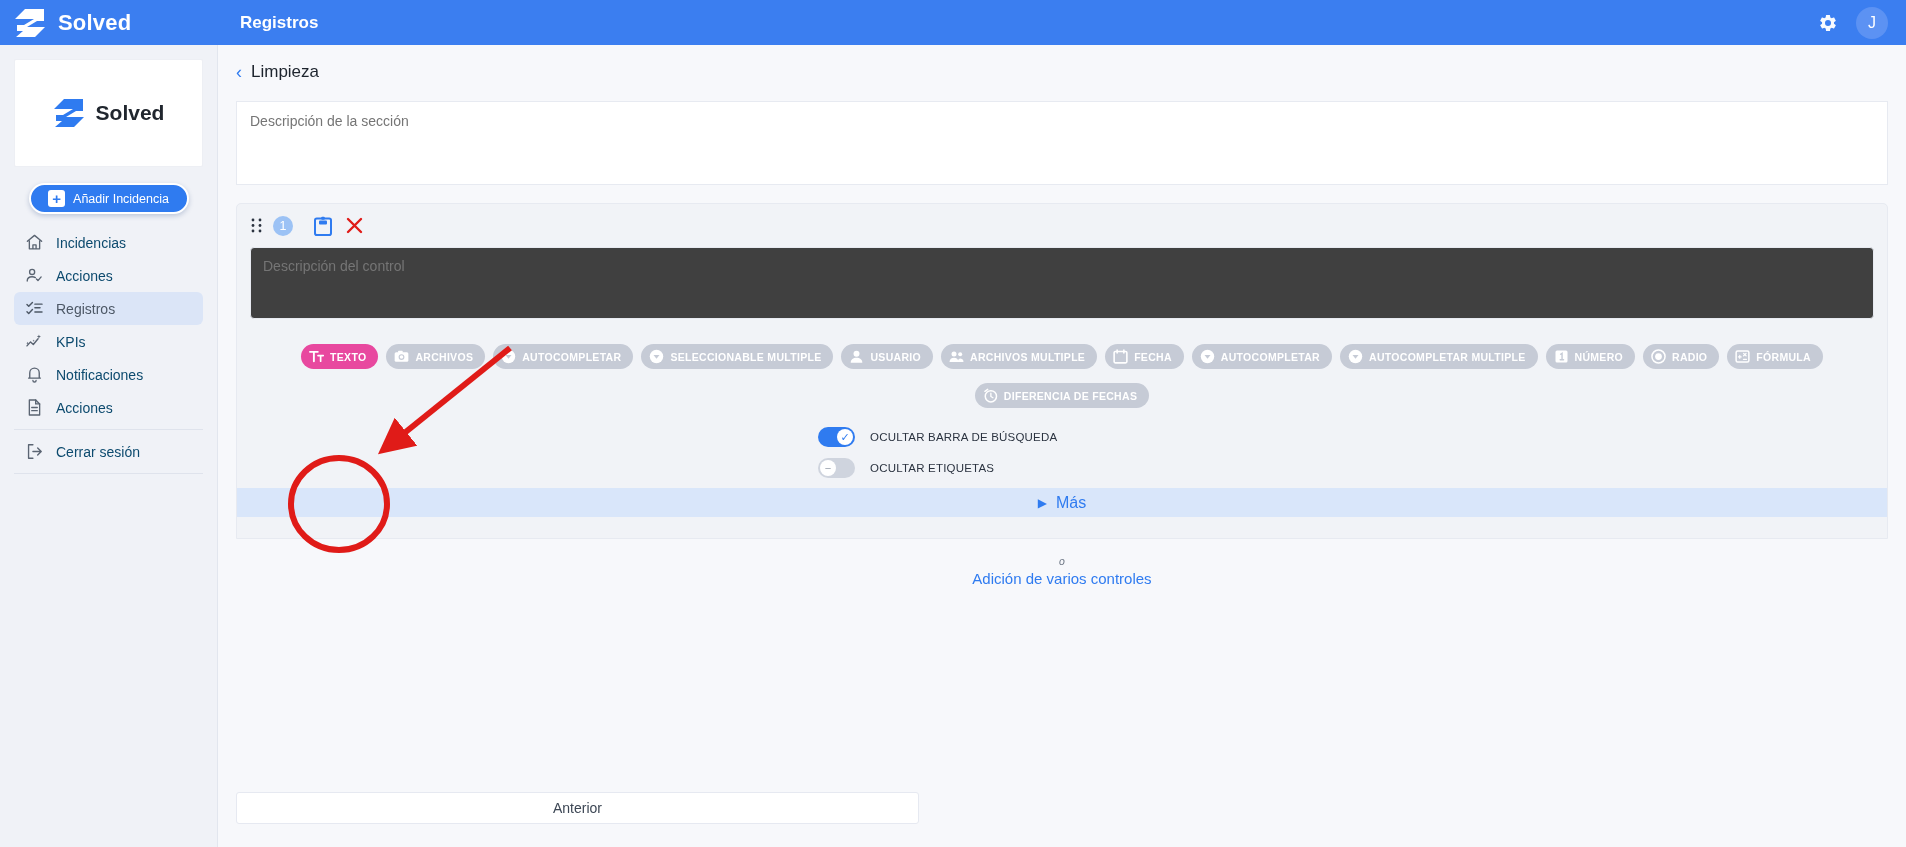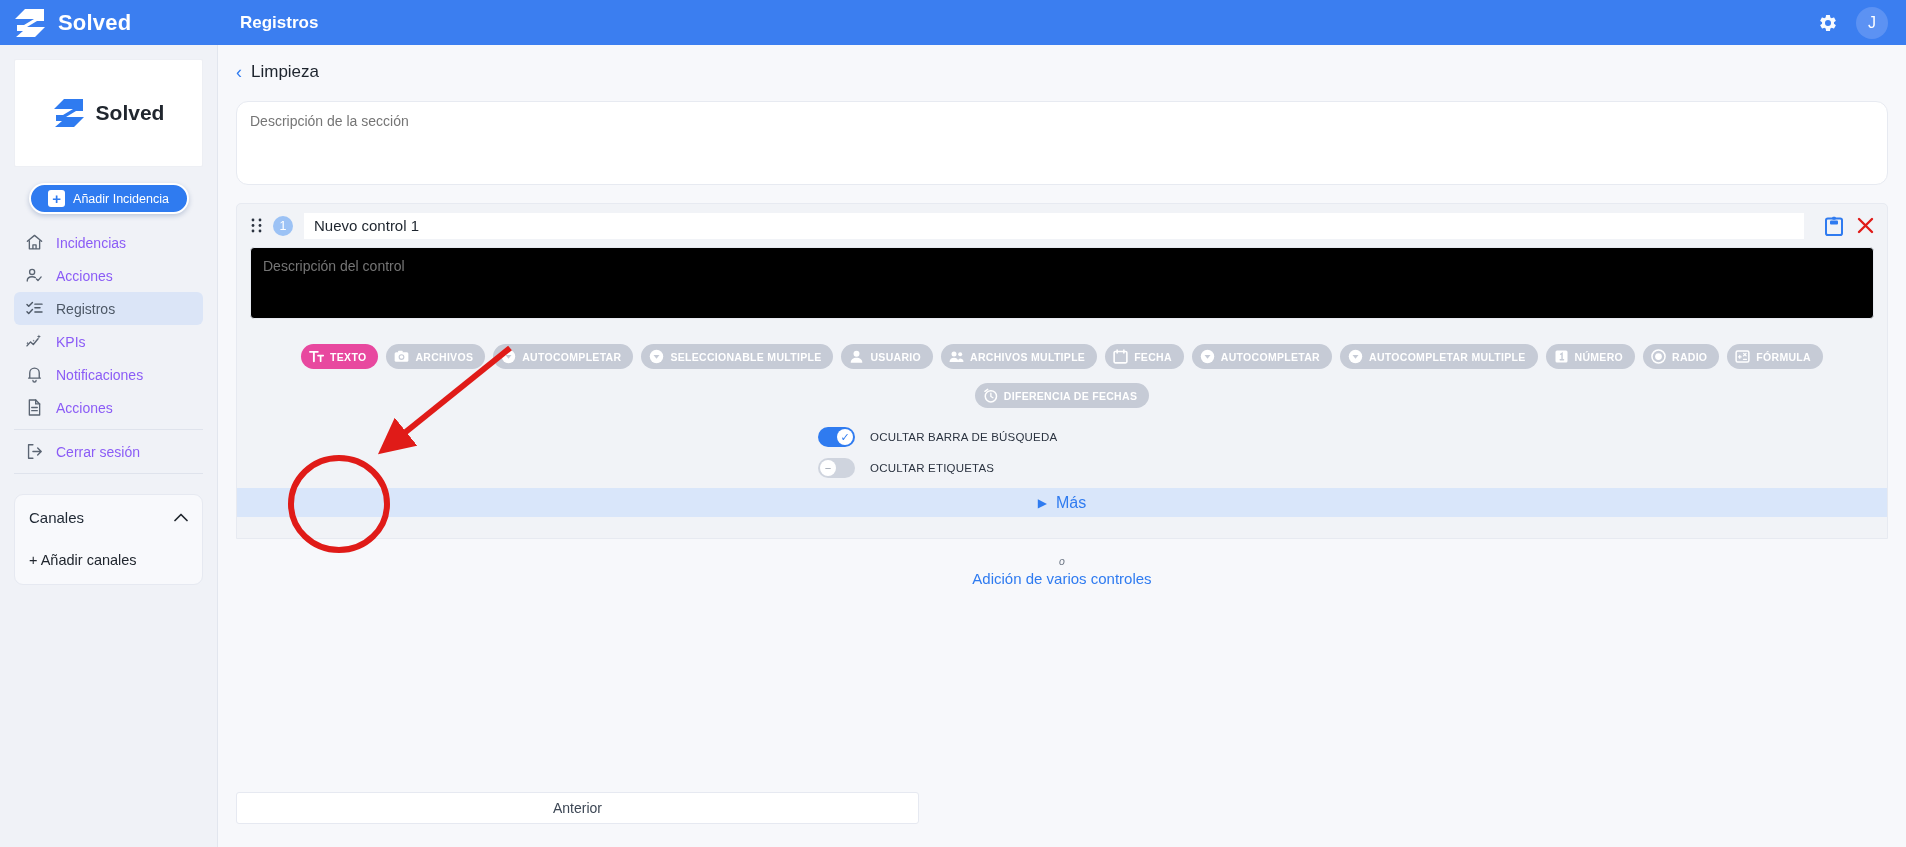--- a/index.html
+++ b/index.html
@@ -72,21 +72,21 @@
   .add-btn .plus-box {
     width: 17px; height: 17px; border-radius: 3px; background: #fff;
     color: #2f7bf0; font-size: 15px; line-height: 15px; font-weight: bold;
     display: flex; align-items: center; justify-content: center;
   }
   .nav { margin-top: 12px; }
   .nav-item {
     height: 33px; border-radius: 6px;
     display: flex; align-items: center; gap: 12px;
     padding-left: 11px; margin-bottom: 0px;
-    color: #8b5cf6; font-size: 14px;
+    color: #0c4a6e; font-size: 14px;
     cursor: pointer;
   }
   .nav-item + .nav-item { margin-top: 0px; }
   .nav-item.active { background: #dbe5f7; color: #4d5866; }
   .nav-icon { width: 19px; height: 19px; display: block; flex: 0 0 19px; }
   .nav-sep { height: 1px; background: #dfe3ec; margin: 5px 0; }
 
   .canales-card {
     margin-top: 20px;
     background: #f8f9fc;
@@ -116,21 +116,21 @@
     padding: 17px 0 0 18px;
     font-size: 17px; color: #1d242d;
   }
   .crumb-arrow { color: #2f7bf0; font-size: 18px; line-height: 1; cursor: pointer; }
 
   .section-desc {
     margin: 19px 18px 0;
     width: 1652px; height: 84px;
     background: #fff;
     border: 1px solid #e7eaf1;
-    border-radius: 12px;
+    border-radius: 0;
     padding: 11px 13px;
     font-size: 14px; color: #9aa2b1;
     resize: none;
     font-family: "Liberation Sans", sans-serif;
     position: relative;
   }
 
   .control-card {
     margin: 14px 18px 0;
     width: 1652px;
@@ -156,21 +156,21 @@
     padding: 0 10px;
     font-family: "Liberation Sans", sans-serif;
   }
   .head-icons { display: flex; align-items: center; gap: 14px; margin-left: 10px; }
   .clipboard-icon { width: 18px; height: 20px; display:block; cursor: pointer; }
   .close-x { width: 17px; height: 17px; display:block; cursor: pointer; }
 
   .control-body { padding: 0 13px 0; }
   .control-desc {
     width: 100%; height: 72px;
-    background: #000000;
+    background: #404040;
     border: 1px solid #e7eaf1;
     border-radius: 4px;
     padding: 10px 12px;
     font-size: 14px; color: #9aa2b1;
     resize: none; outline: none;
     font-family: "Liberation Sans", sans-serif;
   }
 
   .dropzone {
     margin: 23px auto 0;
@@ -355,29 +355,20 @@
       <svg class="nav-icon" viewBox="0 0 24 24">
         <path d="M10 3.5H4.5v17H10" fill="none" stroke="#5a6472" stroke-width="1.7" stroke-linecap="round" stroke-linejoin="round"></path>
         <path d="M10 12h10M16 7.5l4.5 4.5-4.5 4.5" fill="none" stroke="#5a6472" stroke-width="1.7" stroke-linecap="round" stroke-linejoin="round"></path>
       </svg>
       <span>Cerrar sesión</span>
     </div>
 
     <div class="nav-sep"></div>
   </div>
 
-  <div class="canales-card">
-    <div class="canales-head">
-      <span>Canales</span>
-      <svg class="chev" viewBox="0 0 14 9">
-        <path d="M1 7.5L7 1.5l6 6" fill="none" stroke="#20262e" stroke-width="1.7" stroke-linecap="round" stroke-linejoin="round"></path>
-      </svg>
-    </div>
-    <div class="canales-add">+ Añadir canales</div>
-  </div>
 </div>
 
 <div class="main">
 
   <div class="crumb">
     <span class="crumb-arrow">‹</span>
     <span>Limpieza</span>
   </div>
 
   <textarea class="section-desc" placeholder="Descripción de la sección" style=""></textarea>
@@ -389,21 +380,20 @@
         <g fill="#2b3340">
           <circle cx="2" cy="2" r="1.4"></circle>
             <circle cx="9" cy="2" r="1.4"></circle>
           <circle cx="2" cy="7.5" r="1.4"></circle>
             <circle cx="9" cy="7.5" r="1.4"></circle>
           <circle cx="2" cy="13" r="1.4"></circle>
             <circle cx="9" cy="13" r="1.4"></circle>
         </g>
       </svg>
       <div class="num-badge">1</div>
-      <input class="control-title-input" type="text" value="Nuevo control 1" style="">
       <div class="head-icons">
         <svg class="clipboard-icon" viewBox="0 0 18 20">
           <rect x="1" y="2.5" width="16" height="16.5" rx="1.8" fill="none" stroke="#2f7bf0" stroke-width="2"></rect>
           <rect x="5" y="4.5" width="8" height="4" rx="1" fill="#2f7bf0"></rect>
           <rect x="7.2" y="0.8" width="3.6" height="3" rx="1" fill="#2f7bf0"></rect>
         </svg>
         <svg class="close-x" viewBox="0 0 17 17">
           <path d="M2 2l13 13M15 2L2 15" stroke="#e01b18" stroke-width="2.4" stroke-linecap="round"></path>
         </svg>
       </div>

